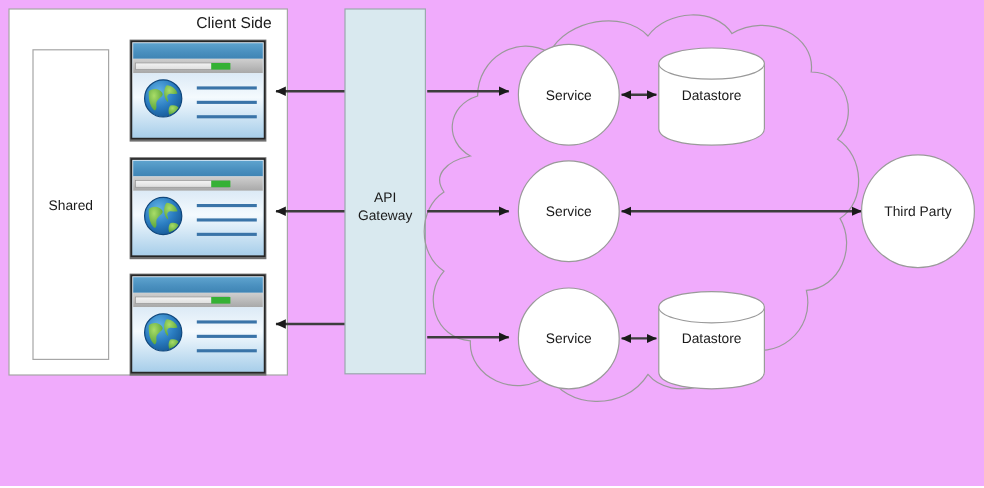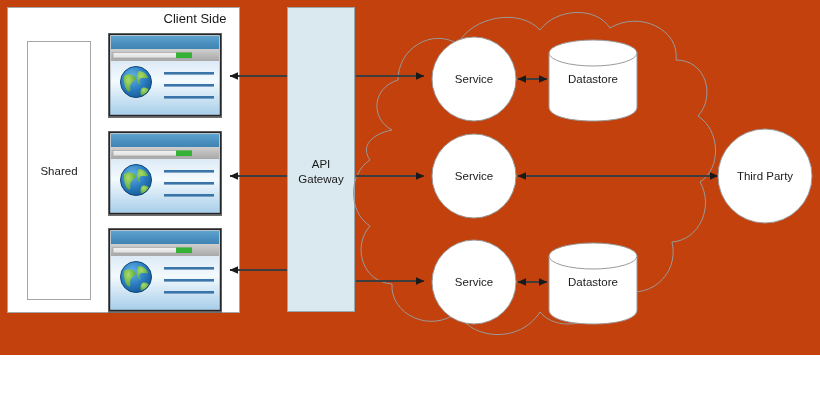--- a/index.html
+++ b/index.html
@@ -6,22 +6,22 @@
     margin: 0;
     padding: 0;
     background: #ffffff;
   }
   body {
     font-family: "Liberation Sans", sans-serif;
   }
   #canvas {
     position: relative;
     width: 820px;
-    height: 355px;
-    background: #c2410c;
+    height: 405px;
+    background: #f0abfc;
     overflow: hidden;
     text-decoration: underline;
   }
   #diagram-svg {
     position: absolute;
     left: 0;
     top: 0;
     width: 820px;
     height: 407px;
   }

